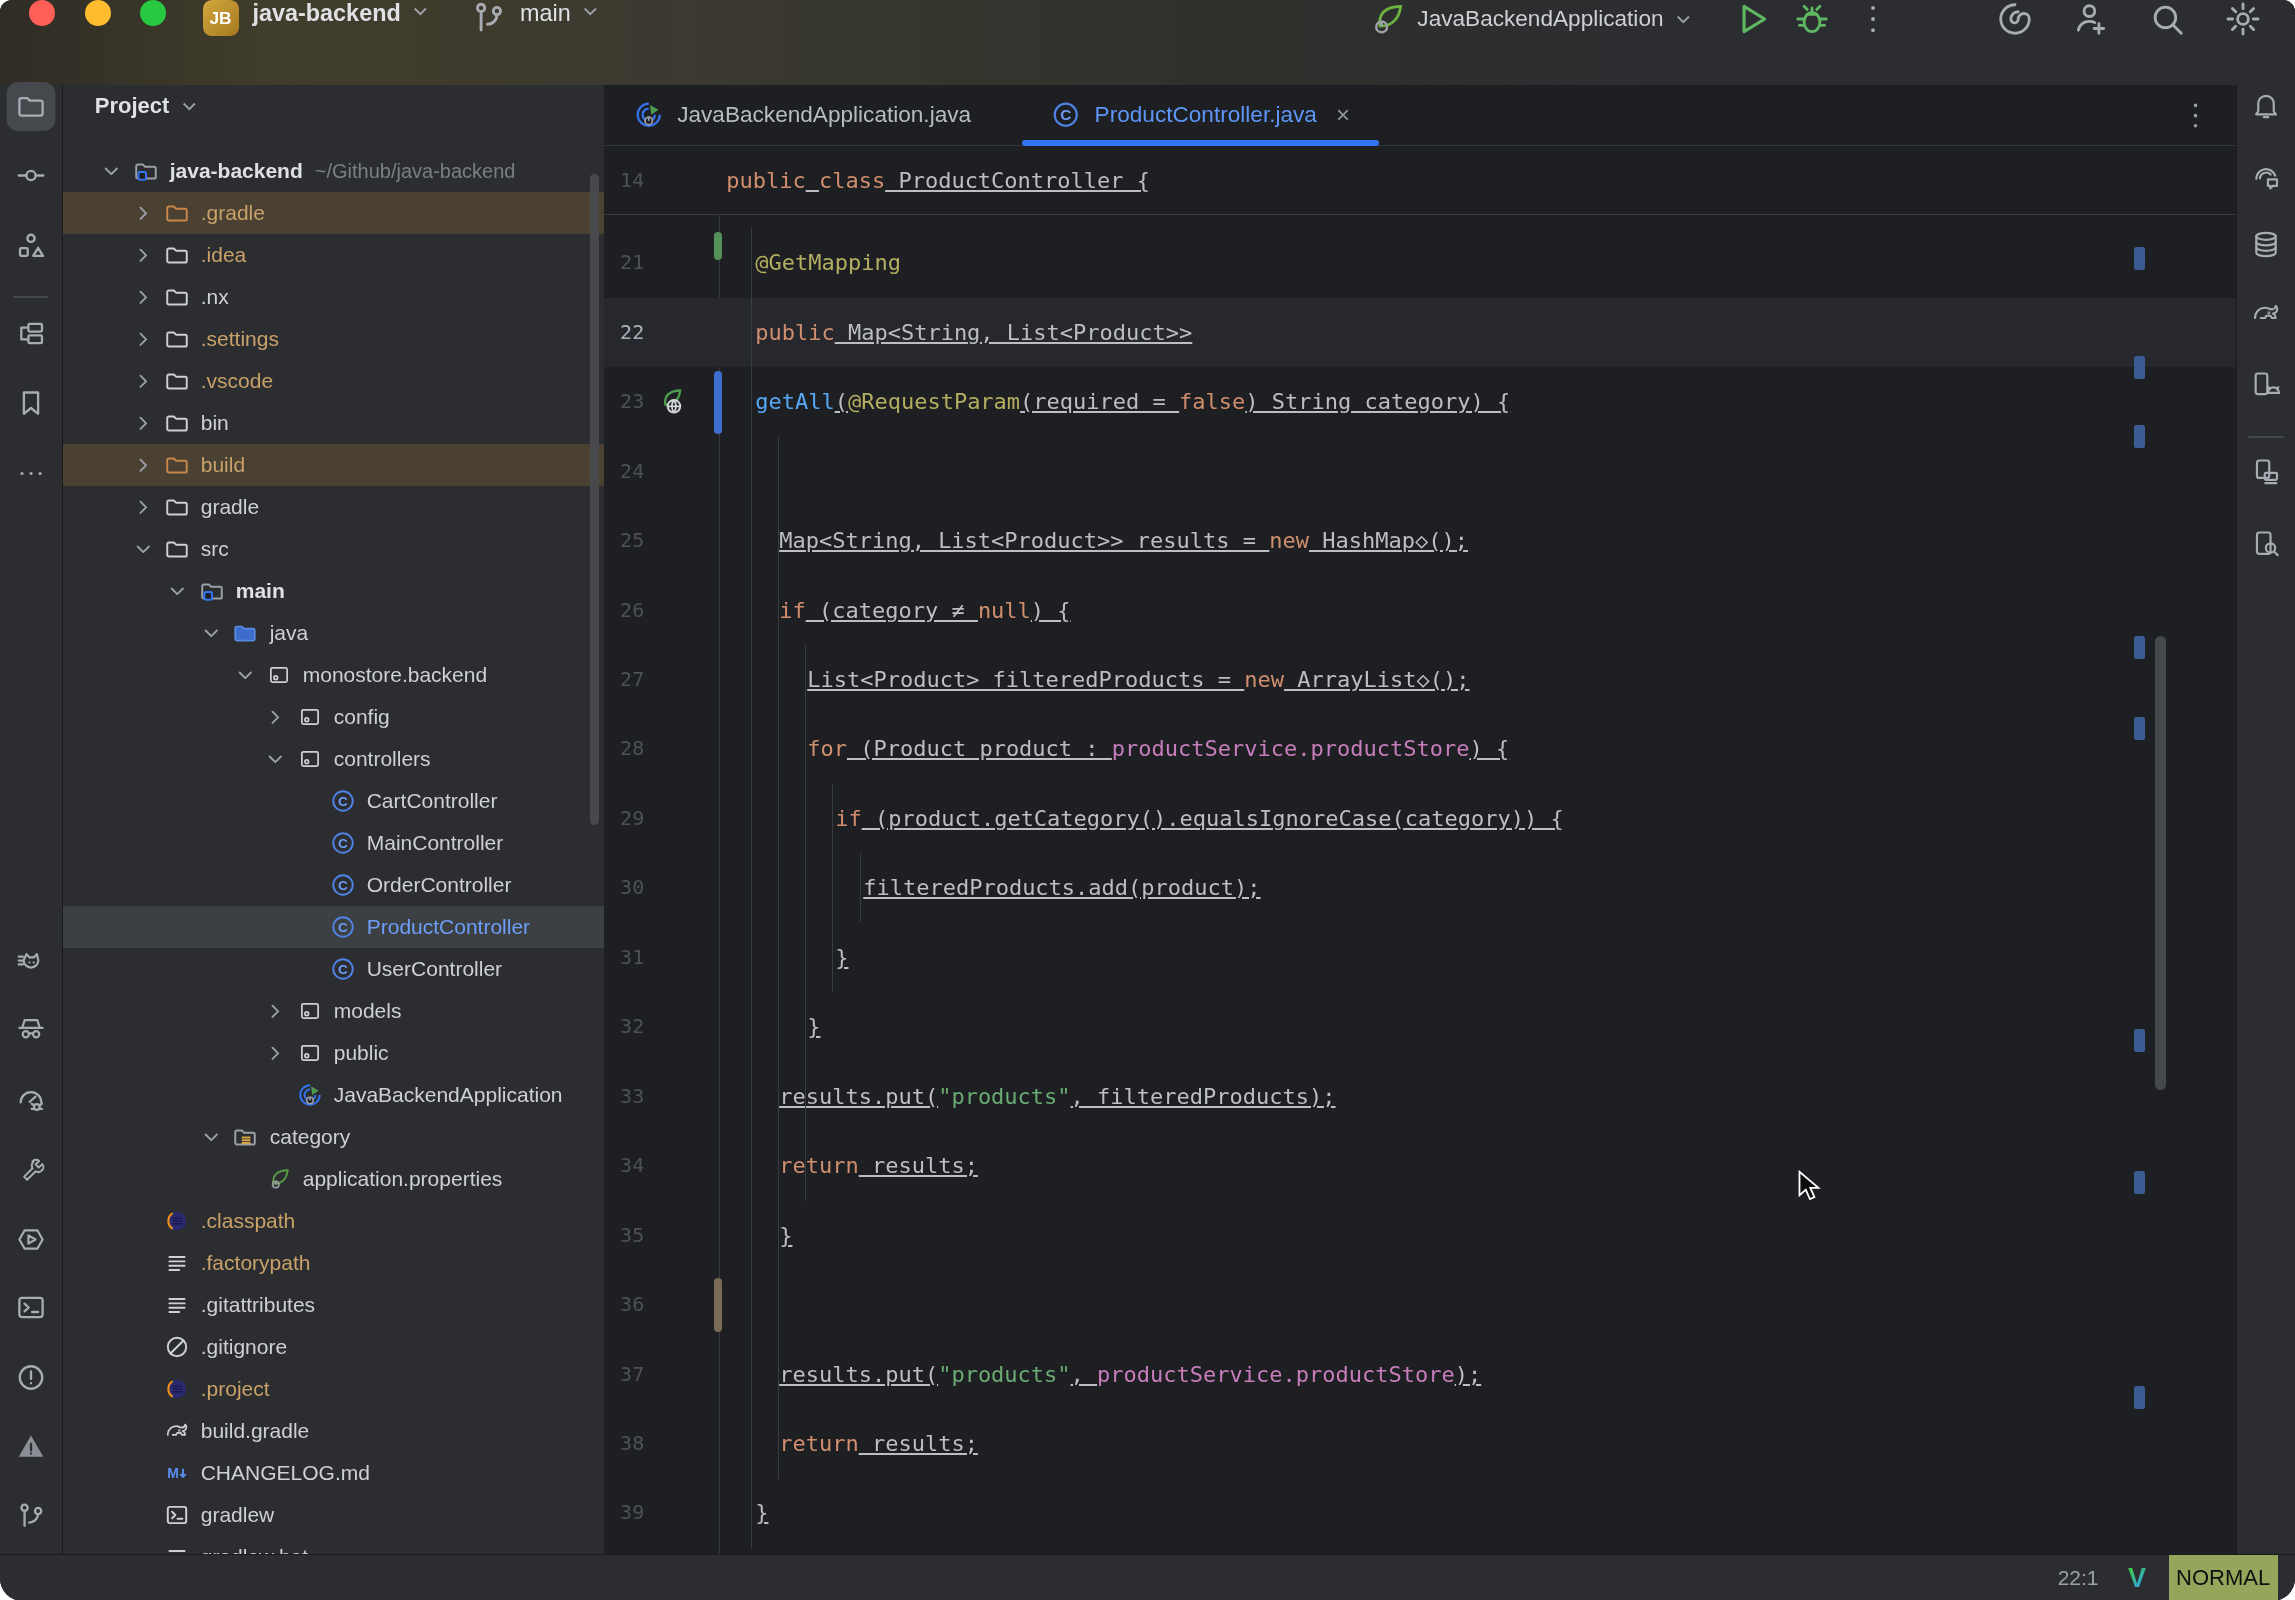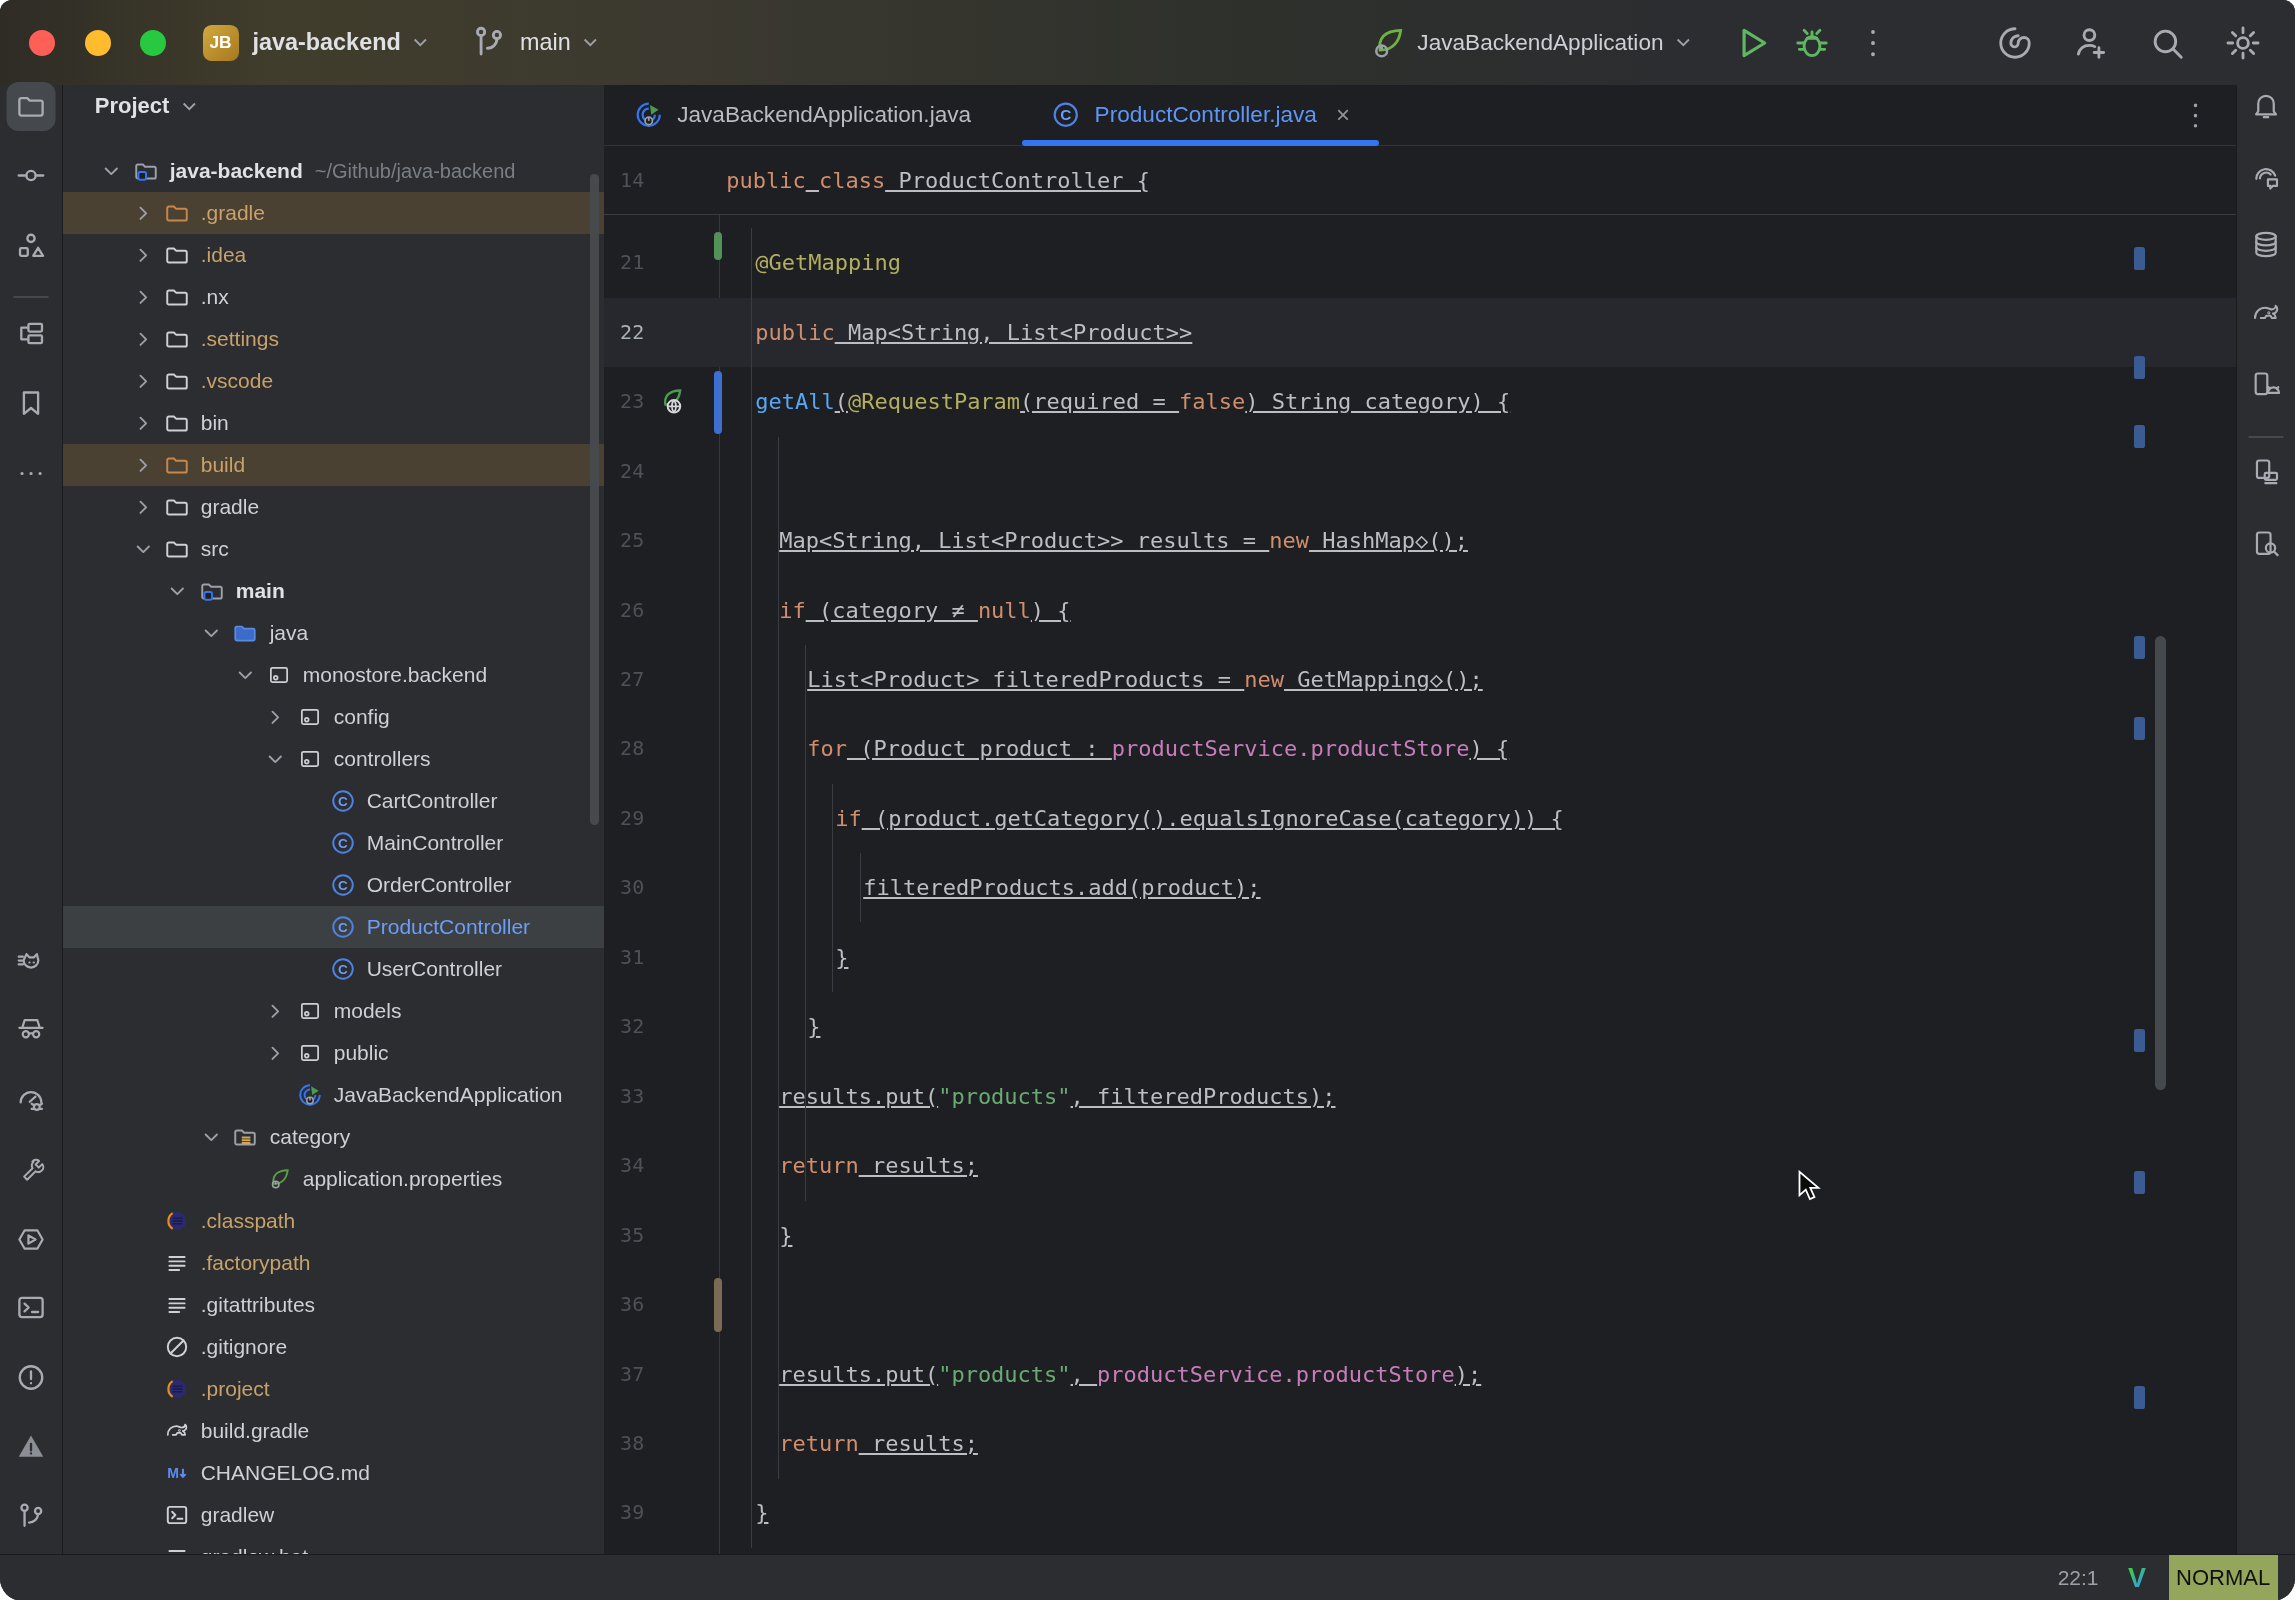--- a/index.html
+++ b/index.html
@@ -3,21 +3,21 @@
 <meta charset="utf-8">
 <style>
   html,body{margin:0;padding:0;background:#ffffff;}
   *{box-sizing:border-box;}
   .app{position:relative;width:2295px;height:1601px;overflow:hidden;
        border-radius:12px 12px 22.6px 22.6px;background:#1e1f22;
        font-family:"Liberation Sans",sans-serif;color:#bcbec4;}
   
   .titlebar{position:absolute;left:0;top:0;width:100%;height:85px;
     background:linear-gradient(90deg,#2e2c25 0%,#413d2c 12%,#3b3930 30%,#2f312c 52%,#2b2d30 72%,#2b2d30 100%);
-    display:flex;align-items:center;}
+    display:flex;align-items:flex-start;}
   .tl{width:26px;height:26px;border-radius:50%;margin-right:29.5px;}
   .tl.red{background:#ff5f57;margin-left:29px;}
   .tl.yellow{background:#febc2e;}
   .tl.green{background:#28c840;}
   .chip{width:36px;height:36px;border-radius:8.7px;margin-left:7px;
     background:linear-gradient(135deg,#d2a93e,#a6781f);display:flex;align-items:center;justify-content:center;
     color:#fff;font-weight:700;font-size:17.4px;}
   .tb-label{color:#dfe1e5;font-size:23.4px;font-weight:700;margin-left:14px;}
   .tb-branch{color:#dfe1e5;font-size:23.4px;font-weight:400;margin-left:12px;}
   .chev{color:#9da0a8;margin-left:8.7px;display:inline-flex;}
@@ -752,21 +752,21 @@
           <div class="line" style="position:absolute;top:11.3px;left:0;right:0;padding-left:9px;"><span class="ln">21</span><span class="vcsbar vcs-green" style="top:3.5px;height:28px;"></span><span class="txt" style="left:151px"><span class="tk-ann">@GetMapping</span></span></div>
           <div class="line cur" style="position:absolute;top:81px;left:0;right:0;"><span class="ln bright">22</span><span class="txt" style="left:151px"><span class="tk-kw">public</span><span class="tk-t"> Map&lt;String, List&lt;Product&gt;&gt;</span></span></div>
           <div class="line" style="position:absolute;top:150px;left:0;right:0;"><span class="ln">23</span><span class="vcsbar vcs-blue" style="top:3.5px;height:63px;"></span><span class="globe" style="top:18px;"><svg viewBox="0 0 24 24" width="100%" height="100%">
                 <path d="M19 4c-.6 5.4-3.6 10.3-10.7 10.3 0 0-1.9-7 5.4-9.5C16 4 17.8 4 19 4z" fill="none" stroke="#4c9b51" stroke-width="1.7"></path>
                 <circle cx="14.5" cy="15.5" r="4.6" fill="#1e1f22" stroke="#d5d7db" stroke-width="1.4"></circle>
                 <path d="M10 15.5h9M14.5 11a7.3 7.3 0 0 1 0 9M14.5 11a7.3 7.3 0 0 0 0 9" fill="none" stroke="#d5d7db" stroke-width="1.2"></path>
               </svg></span><span class="txt" style="left:151px"><span class="tk-m">getAll</span><span class="tk-t">(</span><span class="tk-ann">@RequestParam</span><span class="tk-t">(required = </span><span class="tk-kw">false</span><span class="tk-t">) String category) {</span></span></div>
           <div class="line" style="position:absolute;top:220px;left:0;right:0;"><span class="ln">24</span><span class="txt" style="left:175px"></span></div>
           <div class="line" style="position:absolute;top:289px;left:0;right:0;"><span class="ln">25</span><span class="txt" style="left:175px"><span class="tk-t">Map&lt;String, List&lt;Product&gt;&gt; results = </span><span class="tk-kw">new</span><span class="tk-t"> HashMap◇();</span></span></div>
           <div class="line" style="position:absolute;top:359px;left:0;right:0;"><span class="ln">26</span><span class="txt" style="left:175px"><span class="tk-kw">if</span><span class="tk-t"> (category ≠ </span><span class="tk-kw">null</span><span class="tk-t">) {</span></span></div>
-          <div class="line" style="position:absolute;top:428px;left:0;right:0;"><span class="ln">27</span><span class="txt" style="left:203px"><span class="tk-t">List&lt;Product&gt; filteredProducts = </span><span class="tk-kw">new</span><span class="tk-t"> GetMapping◇();</span></span></div>
+          <div class="line" style="position:absolute;top:428px;left:0;right:0;"><span class="ln">27</span><span class="txt" style="left:203px"><span class="tk-t">List&lt;Product&gt; filteredProducts = </span><span class="tk-kw">new</span><span class="tk-t"> ArrayList◇();</span></span></div>
           <div class="line" style="position:absolute;top:497px;left:0;right:0;"><span class="ln">28</span><span class="txt" style="left:203px"><span class="tk-kw">for</span><span class="tk-t"> (Product product : </span><span class="tk-f">productService.productStore</span><span class="tk-t">) {</span></span></div>
           <div class="line" style="position:absolute;top:567px;left:0;right:0;"><span class="ln">29</span><span class="txt" style="left:231px"><span class="tk-kw">if</span><span class="tk-t"> (product.getCategory().equalsIgnoreCase(category)) {</span></span></div>
           <div class="line" style="position:absolute;top:636px;left:0;right:0;"><span class="ln">30</span><span class="txt" style="left:259px"><span class="tk-t">filteredProducts.add(product);</span></span></div>
           <div class="line" style="position:absolute;top:706px;left:0;right:0;"><span class="ln">31</span><span class="txt" style="left:231px"><span class="tk-t">}</span></span></div>
           <div class="line" style="position:absolute;top:775px;left:0;right:0;"><span class="ln">32</span><span class="txt" style="left:203px"><span class="tk-t">}</span></span></div>
           <div class="line" style="position:absolute;top:845px;left:0;right:0;"><span class="ln">33</span><span class="txt" style="left:175px"><span class="tk-t">results.put(</span><span class="tk-s">"products"</span><span class="tk-t">, filteredProducts);</span></span></div>
           <div class="line" style="position:absolute;top:914px;left:0;right:0;"><span class="ln">34</span><span class="txt" style="left:175px"><span class="tk-kw">return</span><span class="tk-t"> results;</span></span></div>
           <div class="line" style="position:absolute;top:984px;left:0;right:0;"><span class="ln">35</span><span class="txt" style="left:175px"><span class="tk-t">}</span></span></div>
           <div class="line" style="position:absolute;top:1053px;left:0;right:0;"><span class="ln">36</span><span class="vcsbar vcs-brown" style="top:7.8px;height:54px;"></span><span class="txt" style="left:175px"></span></div>
           <div class="line" style="position:absolute;top:1123px;left:0;right:0;"><span class="ln">37</span><span class="txt" style="left:175px"><span class="tk-t">results.put(</span><span class="tk-s">"products"</span><span class="tk-t">, </span><span class="tk-f">productService.productStore</span><span class="tk-t">);</span></span></div>

